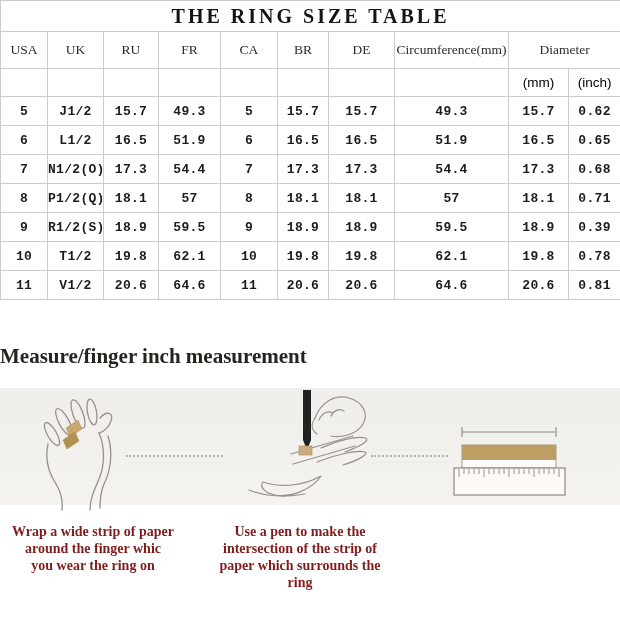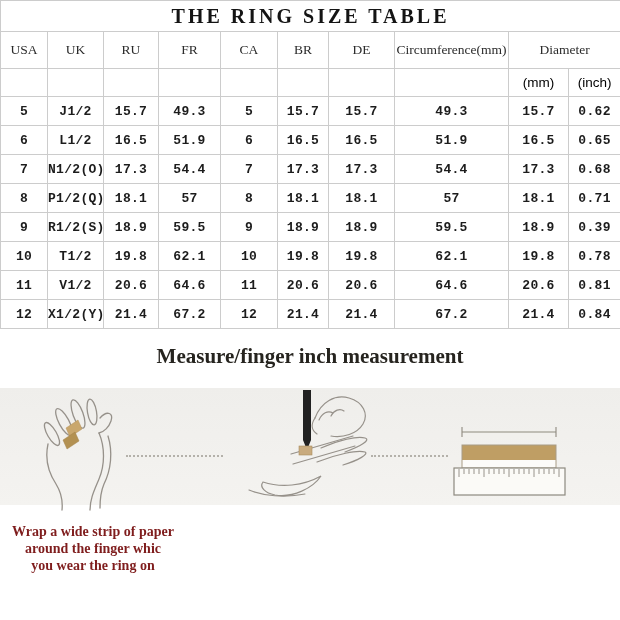--- a/index.html
+++ b/index.html
@@ -13,21 +13,21 @@
   .title-row td{height:30px;font-family:"Liberation Serif",serif;font-weight:700;
         font-size:20px;letter-spacing:3px;color:#141414;}
   .head-row th{height:36px;font-family:Liberation Serif, serif;font-weight:400;
         font-size:13.5px;color:#2b2b2b;}
   .sub-row th{height:27px;font-family:"Liberation Sans",sans-serif;font-weight:400;
         font-size:13.5px;color:#000000;}
   tbody.data td{height:28px;font-family:"Liberation Mono",monospace;font-weight:700;
         font-size:13px;letter-spacing:0.3px;color:#1c1c1c;}
 
   
-  .measure-heading{position:absolute;top:344px;left:0;width:620px;text-align:center;
+  .measure-heading{position:absolute;top:344px;left:0;width:620px;
         font-family:"Liberation Serif",serif;font-weight:600;font-size:21px;color:#26241f;}
   .band{position:absolute;top:388px;left:0;width:620px;height:117px;
         background:linear-gradient(#efeeeb,#f4f3f0);}
   .illu{position:absolute;}
   .dotted{position:absolute;height:0;border-top:2px dotted #b4b1aa;}
   .dot1{top:455px;left:126px;width:97px;}
   .dot2{top:455px;left:371px;width:77px;}
   .caption{position:absolute;top:523px;text-align:center;
         font-family:"Liberation Serif",serif;font-weight:600;font-size:14px;
         line-height:17px;color:#7f1d1d;}
@@ -159,32 +159,20 @@
         <td>V1/2</td>
         <td>20.6</td>
         <td>64.6</td>
         <td>11</td>
         <td>20.6</td>
         <td>20.6</td>
         <td>64.6</td>
         <td>20.6</td>
         <td>0.81</td>
       </tr>
-      <tr>
-        <td>12</td>
-        <td>X1/2(Y)</td>
-        <td>21.4</td>
-        <td>67.2</td>
-        <td>12</td>
-        <td>21.4</td>
-        <td>21.4</td>
-        <td>67.2</td>
-        <td>21.4</td>
-        <td>0.84</td>
-      </tr>
     </tbody>
   </table>
 
   <div class="measure-heading">Measure/finger inch measurement</div>
 
   <div class="band"></div>
 
   <svg class="illu" style="left:22px;top:392px;" width="110" height="122" viewBox="0 0 110 122">
     <g fill="none" stroke="#96918a" stroke-width="1.3" stroke-linecap="round">
       <ellipse cx="30" cy="42" rx="4.5" ry="13" transform="rotate(-30 30 42)"></ellipse>
@@ -231,14 +219,19 @@
   </svg>
 
   <div class="dotted dot1"></div>
   <div class="dotted dot2"></div>
 
   <div class="caption cap1">
     <div>Wrap a wide strip of paper</div>
     <div>around the finger whic</div>
     <div>you wear the ring on</div>
   </div>
+  <div class="caption cap2">
+    <div>Use a pen to make the</div>
+    <div>intersection of the strip of</div>
+    <div>paper which surrounds the ring</div>
+  </div>
 
 </div>
 
 </body></html>

